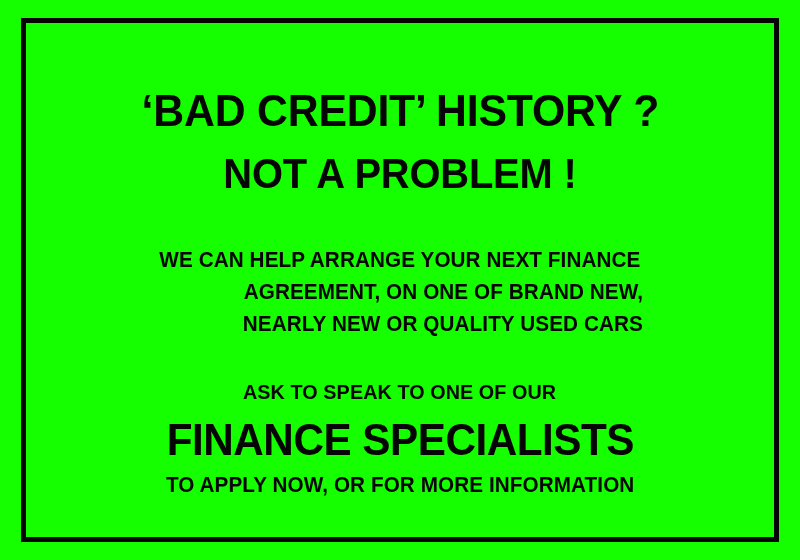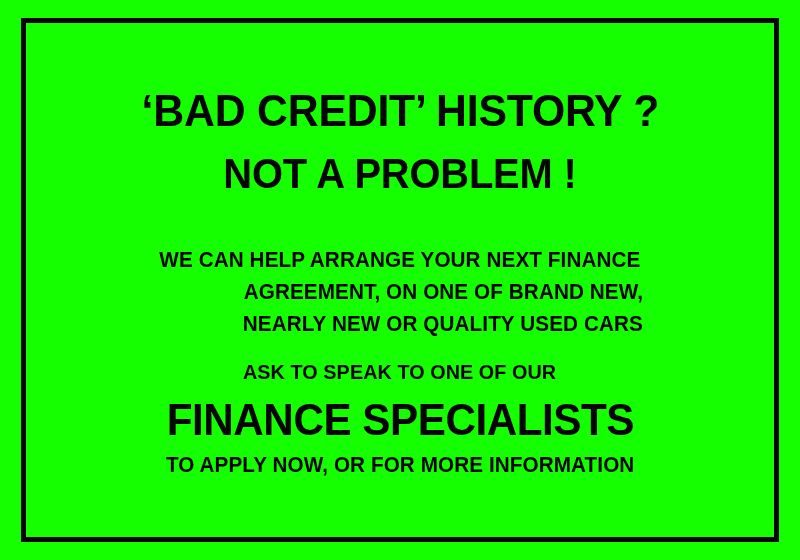--- a/index.html
+++ b/index.html
@@ -72,21 +72,21 @@
   }
 
   .body-line {
     font-size: 22px;
     transform: scaleX(0.94);
     margin-bottom: 10px;
     letter-spacing: 0.1px;
   }
 
   .cta-block {
-    margin-top: 16px;
+    margin-top: 36px;
     display: flex;
     flex-direction: column;
     align-items: center;
   }
 
   .cta-lead {
     font-size: 21px;
     transform: scaleX(0.94);
     letter-spacing: 0.1px;
   }

